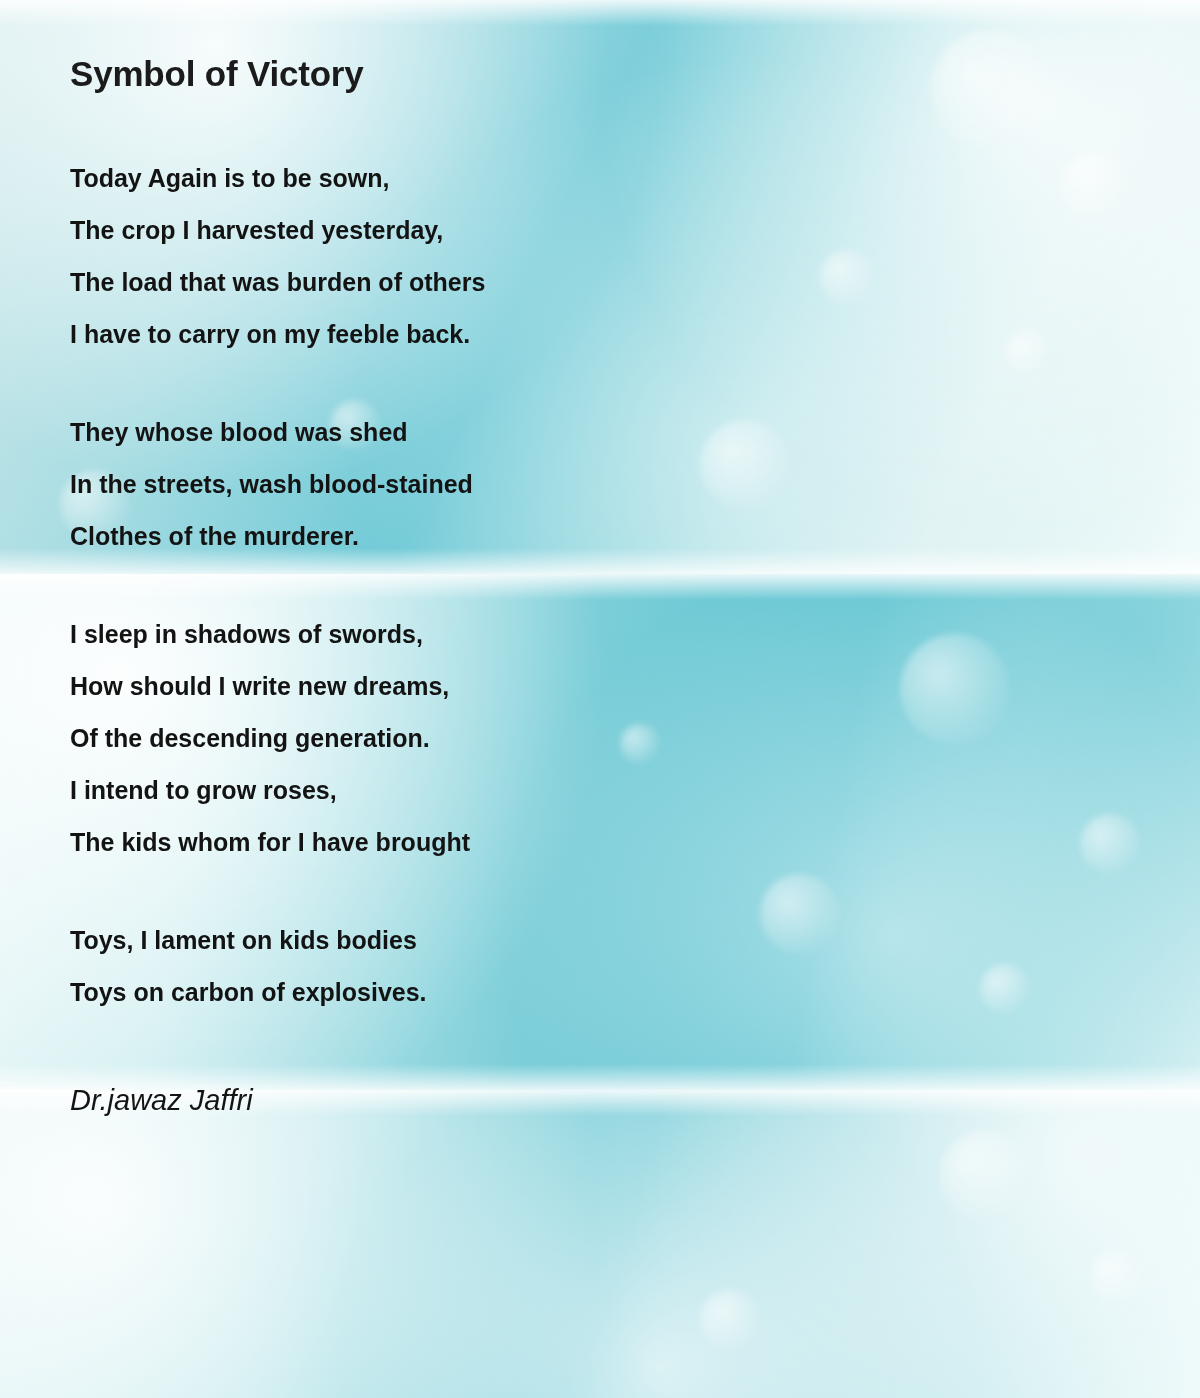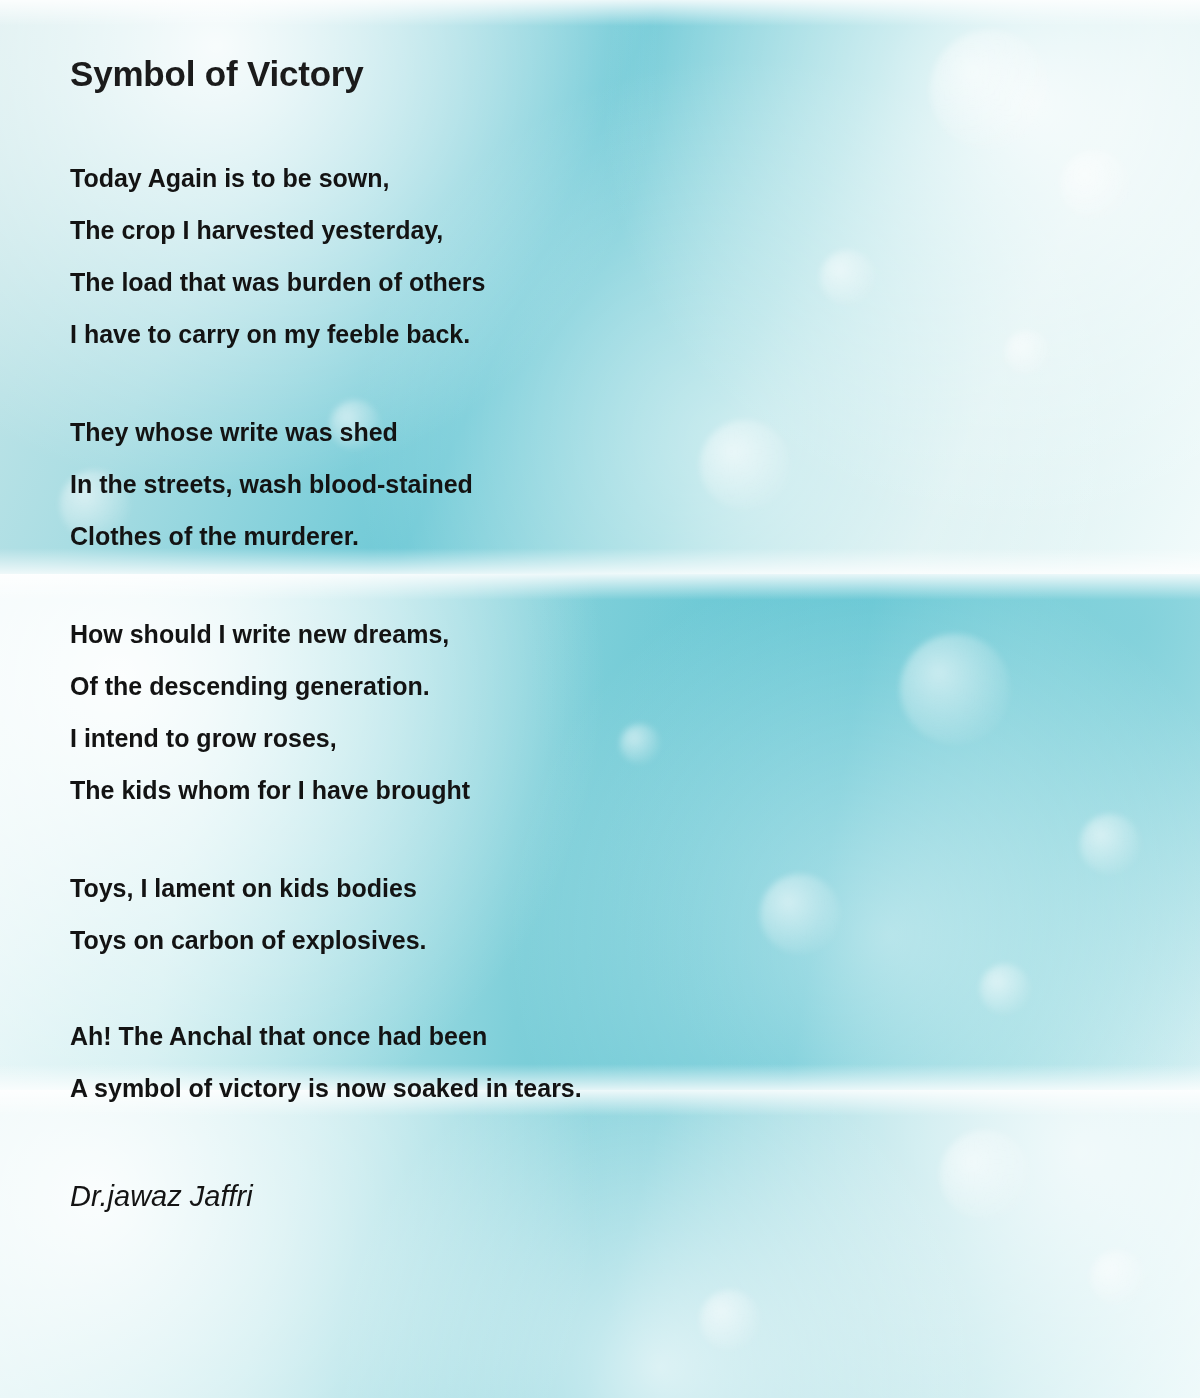--- a/index.html
+++ b/index.html
@@ -162,38 +162,35 @@
     <h1 class="poem-title">Symbol of Victory</h1>
 
     <div class="stanza">
       <div class="line">Today Again is to be sown,</div>
       <div class="line">The crop I harvested yesterday,</div>
       <div class="line">The load that was burden of others</div>
       <div class="line">I have to carry on my feeble back.</div>
     </div>
 
     <div class="stanza">
-      <div class="line">They whose write was shed</div>
+      <div class="line">They whose blood was shed</div>
       <div class="line">In the streets, wash blood-stained</div>
       <div class="line">Clothes of the murderer.</div>
     </div>
 
     <div class="stanza">
+      <div class="line">I sleep in shadows of swords,</div>
       <div class="line">How should I write new dreams,</div>
       <div class="line">Of the descending generation.</div>
       <div class="line">I intend to grow roses,</div>
       <div class="line">The kids whom for I have brought</div>
     </div>
 
     <div class="stanza stanza-gap-small">
       <div class="line">Toys, I lament on kids bodies</div>
       <div class="line">Toys on carbon of explosives.</div>
     </div>
 
-    <div class="stanza">
-      <div class="line">Ah! The Anchal that once had been</div>
-      <div class="line">A symbol of victory is now soaked in tears.</div>
-    </div>
 
     <div class="author">Dr.jawaz Jaffri</div>
   </div>
 
 </div>
 
 </body></html>

